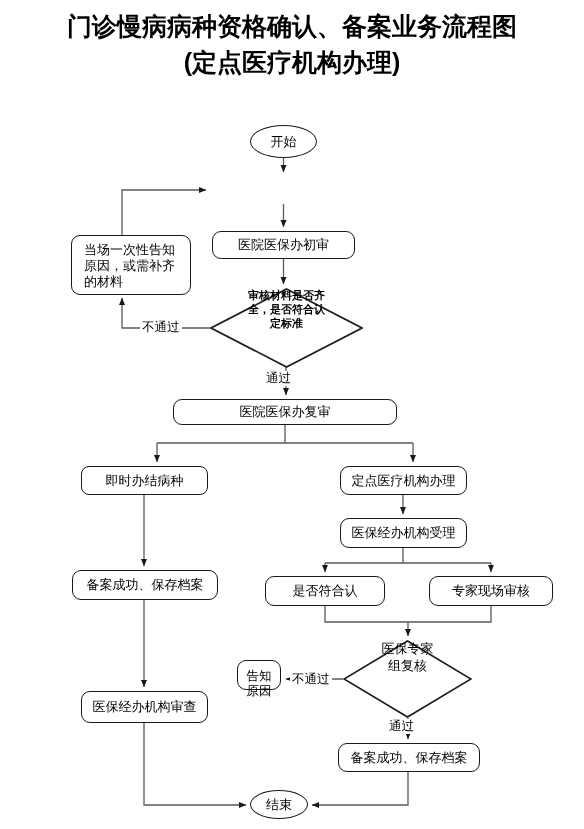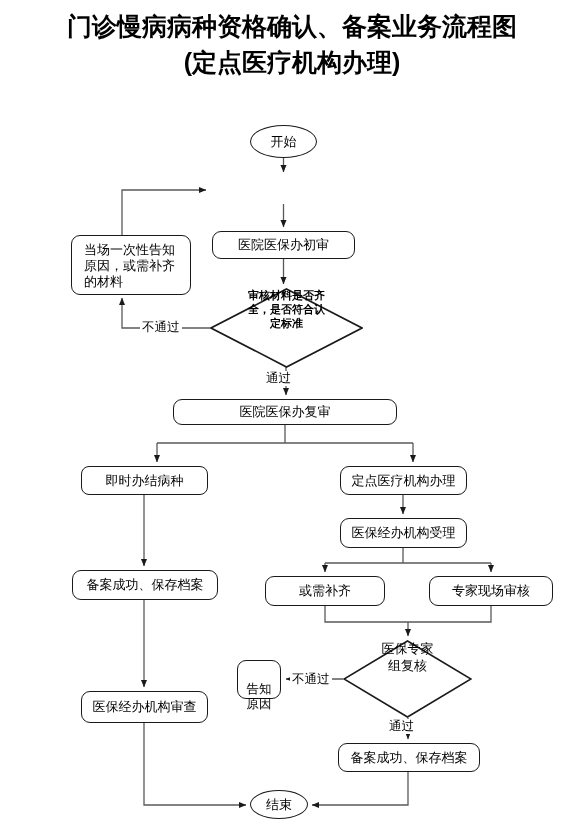--- a/index.html
+++ b/index.html
@@ -159,38 +159,38 @@
 
   <div class="node rect" style="left:340px;top:466px;width:127px;height:29px;">
     <span>定点医疗机构办理</span>
   </div>
 
   <div class="node rect" style="left:340px;top:518px;width:127px;height:30px;">
     <span>医保经办机构受理</span>
   </div>
 
   <div class="node rect" style="left:265px;top:576px;width:120px;height:30px;">
-    <span>或需补齐</span>
+    <span>是否符合认</span>
   </div>
 
   <div class="node rect" style="left:429px;top:576px;width:124px;height:30px;">
     <span>专家现场审核</span>
   </div>
 
   <div class="diamond exp" style="left:343px;top:640px;width:129px;height:78px;">
     <svg class="dshape" viewBox="0 0 129 78">
       <polygon points="64.5,1 128,39 64.5,77 1,39" fill="#ffffff" stroke="#1a1a1a" stroke-width="1.6"></polygon>
     </svg>
     <div class="dtext">
       <span>医保专家</span>
       <span>组复核</span>
     </div>
   </div>
 
-  <div class="node rect multiline small" style="left:237px;top:660px;width:44px;height:39px;padding-top:21px;">
+  <div class="node rect multiline small" style="left:237px;top:660px;width:44px;height:30px;padding-top:8px;">
     <span class="ln">告知</span>
     <span class="ln">原因</span>
   </div>
 
   <div class="edgelabel" style="left:290px;top:672px;">
     <span>不通过</span>
   </div>
   <div class="edgelabel" style="left:387px;top:719px;">
     <span>通过</span>
   </div>

